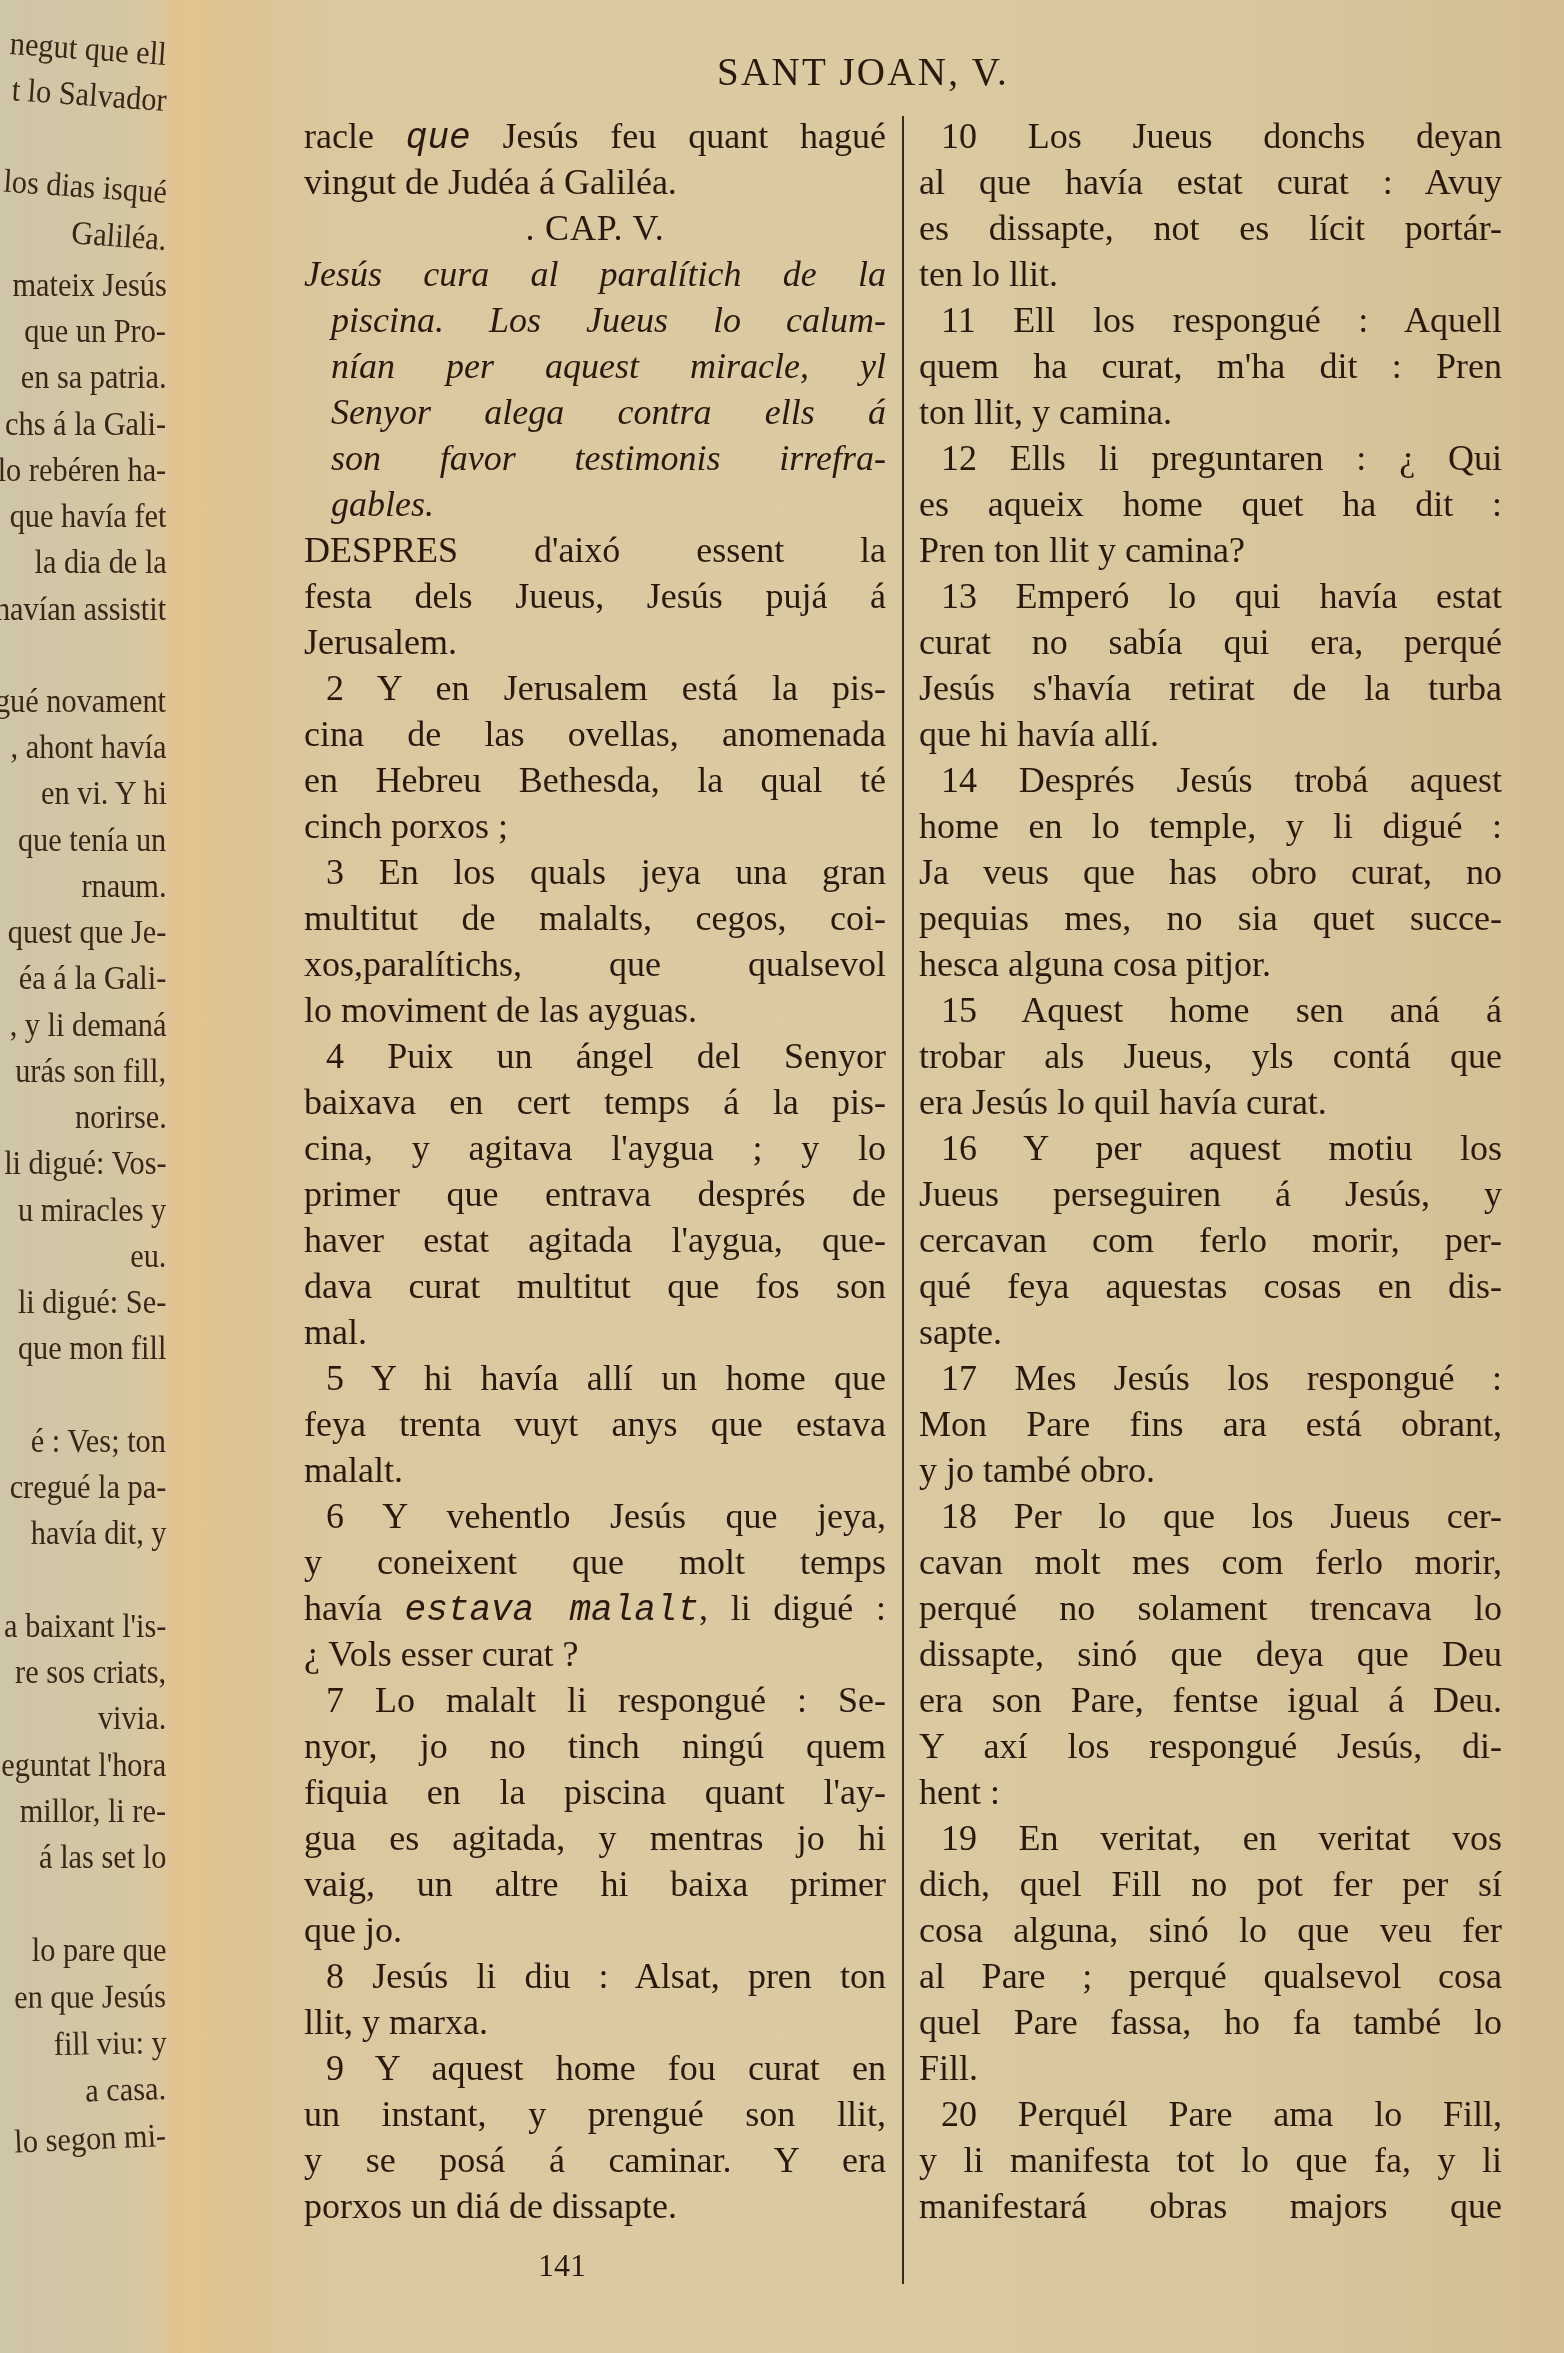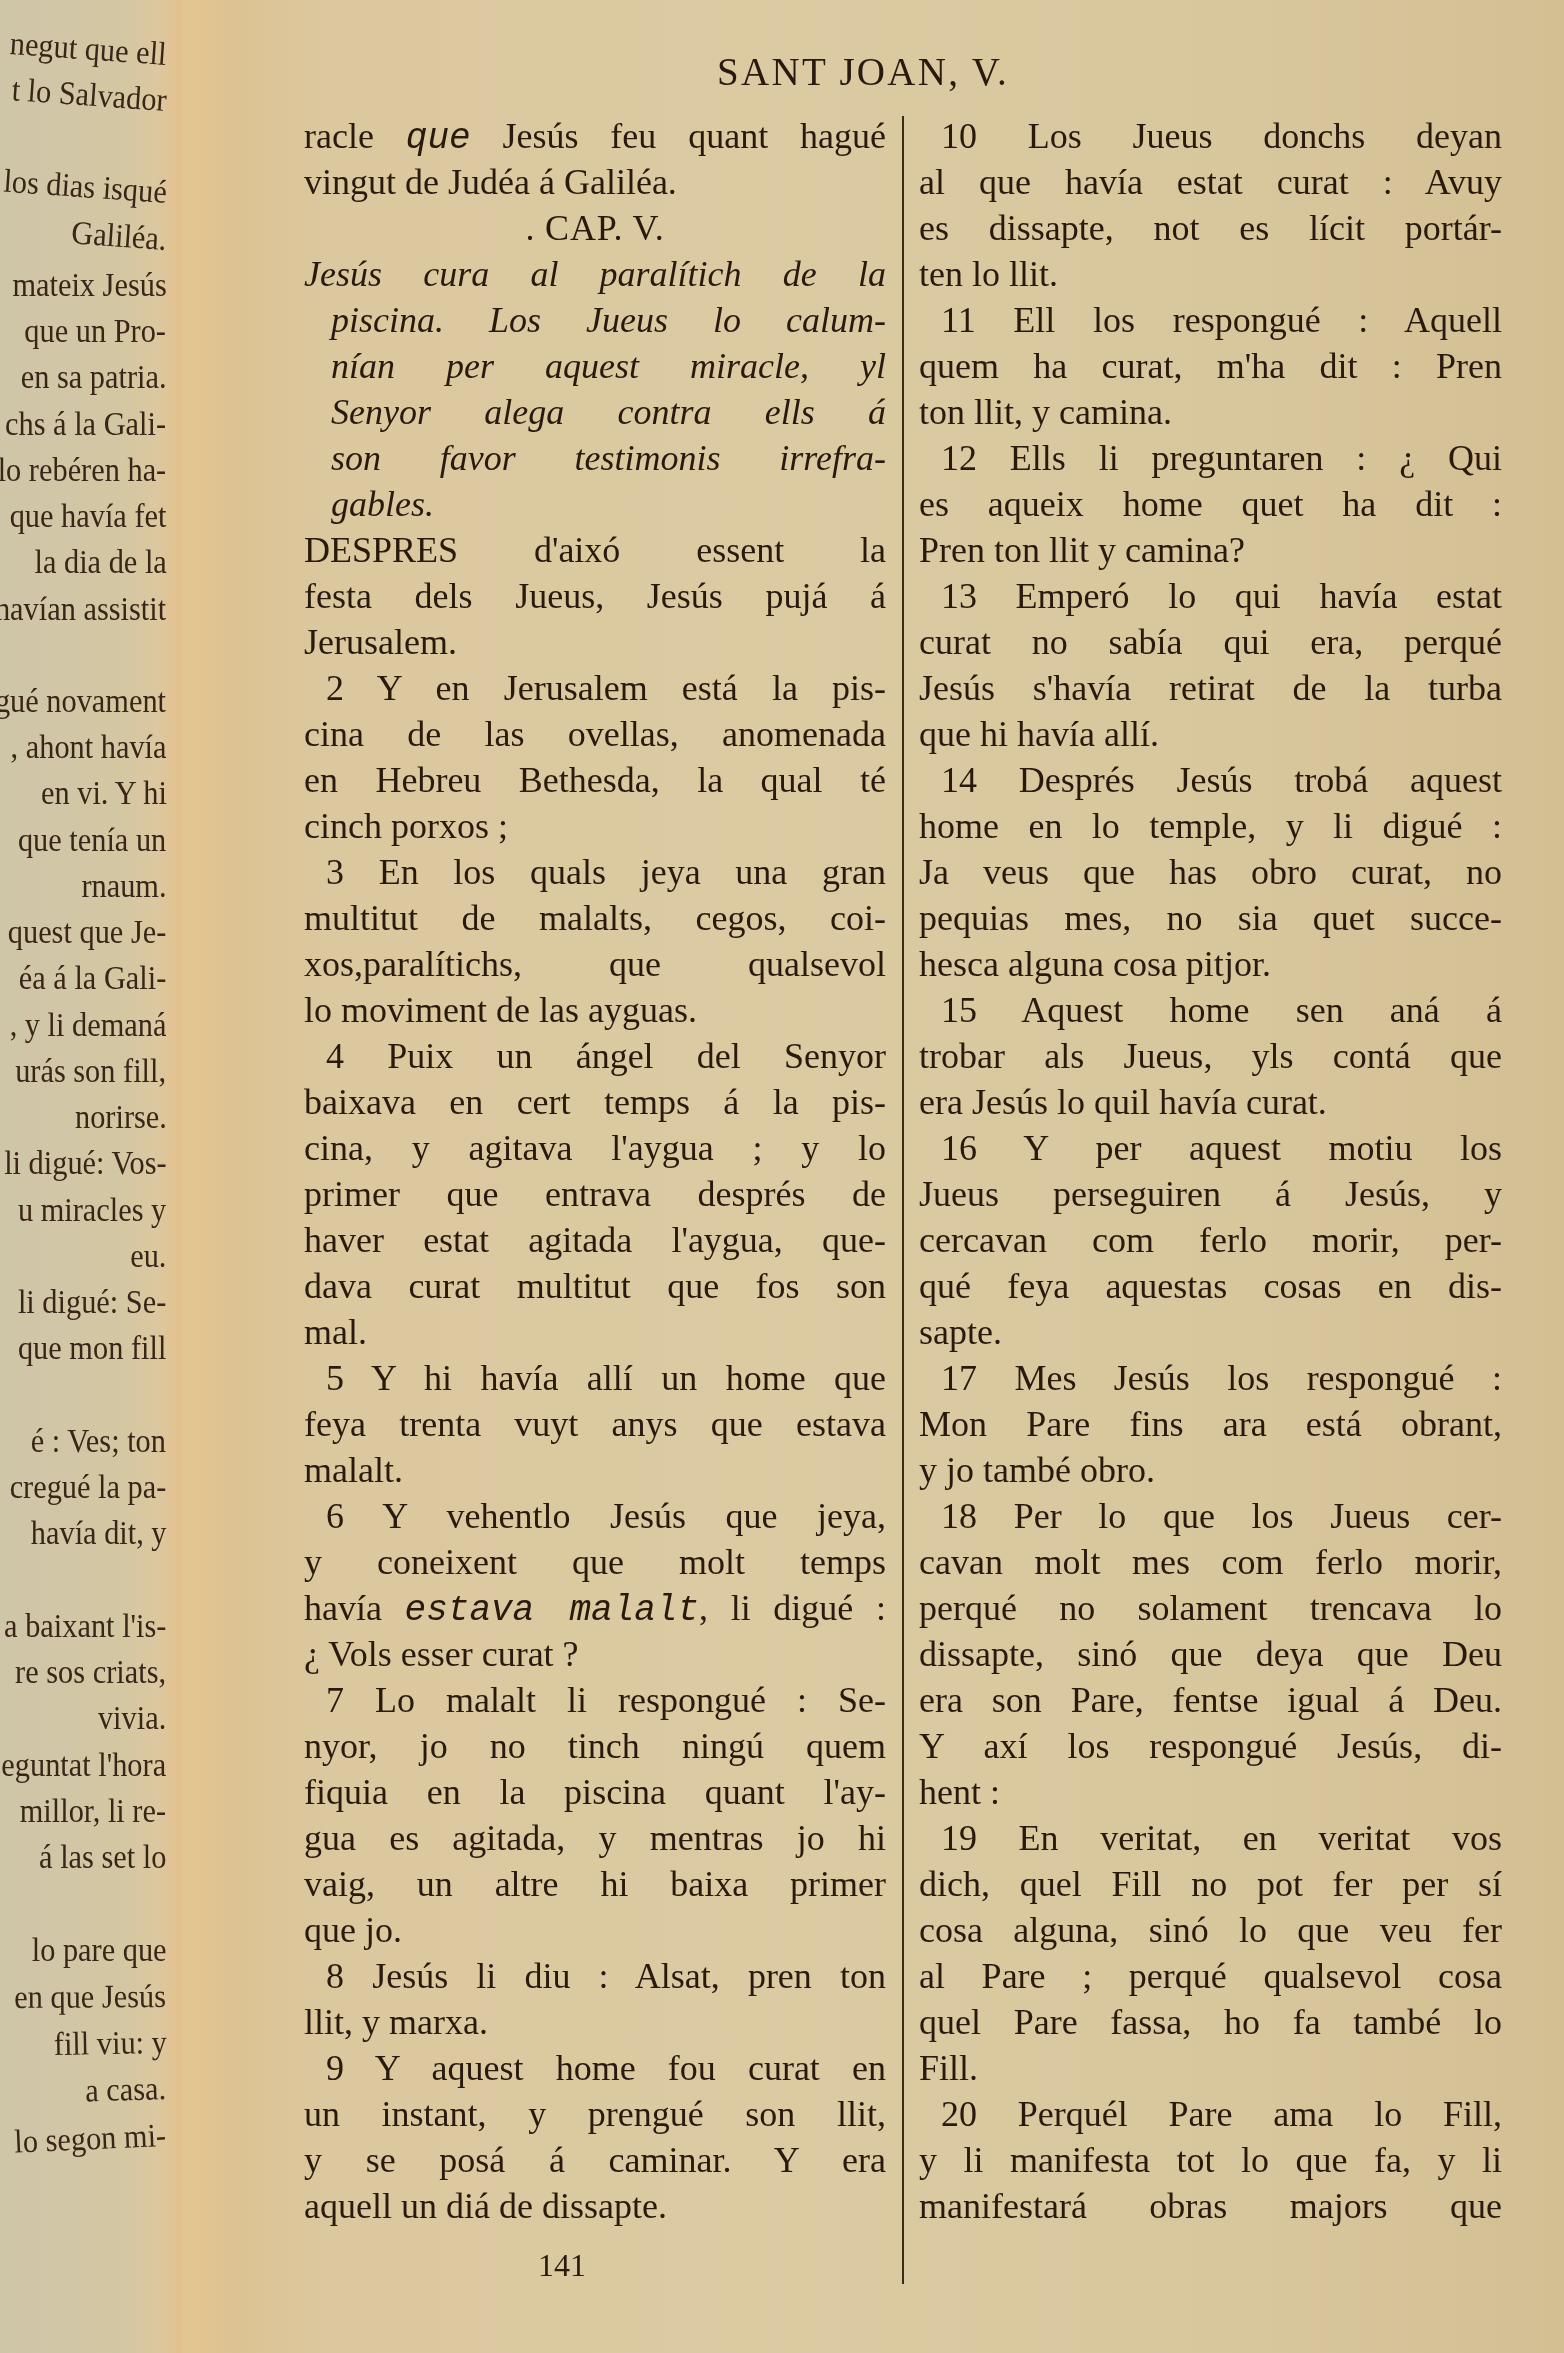--- a/index.html
+++ b/index.html
@@ -147,21 +147,21 @@
       <span class="ln">nyor, jo no tinch ningú quem</span>
       <span class="ln">fiquia en la piscina quant l'ay-</span>
       <span class="ln">gua es agitada, y mentras jo hi</span>
       <span class="ln">vaig, un altre hi baixa primer</span>
       <span class="ln last">que jo.</span>
       <span class="ln indent">8 Jesús li diu : Alsat, pren ton</span>
       <span class="ln last">llit, y marxa.</span>
       <span class="ln indent">9 Y aquest home fou curat en</span>
       <span class="ln">un instant, y prengué son llit,</span>
       <span class="ln">y se posá á caminar. Y era</span>
-      <span class="ln last">aquell un diá de dissapte.</span>
+      <span class="ln last">porxos un diá de dissapte.</span>
     </div>
   <div class="column col-right" id="col-right">
       <span class="ln indent">10 Los Jueus donchs deyan</span>
       <span class="ln">al que havía estat curat : Avuy</span>
       <span class="ln">es dissapte, not es lícit portár-</span>
       <span class="ln last">ten lo llit.</span>
       <span class="ln indent">11 Ell los respongué : Aquell</span>
       <span class="ln">quem ha curat, m'ha dit : Pren</span>
       <span class="ln last">ton llit, y camina.</span>
       <span class="ln indent">12 Ells li preguntaren : ¿ Qui</span>

